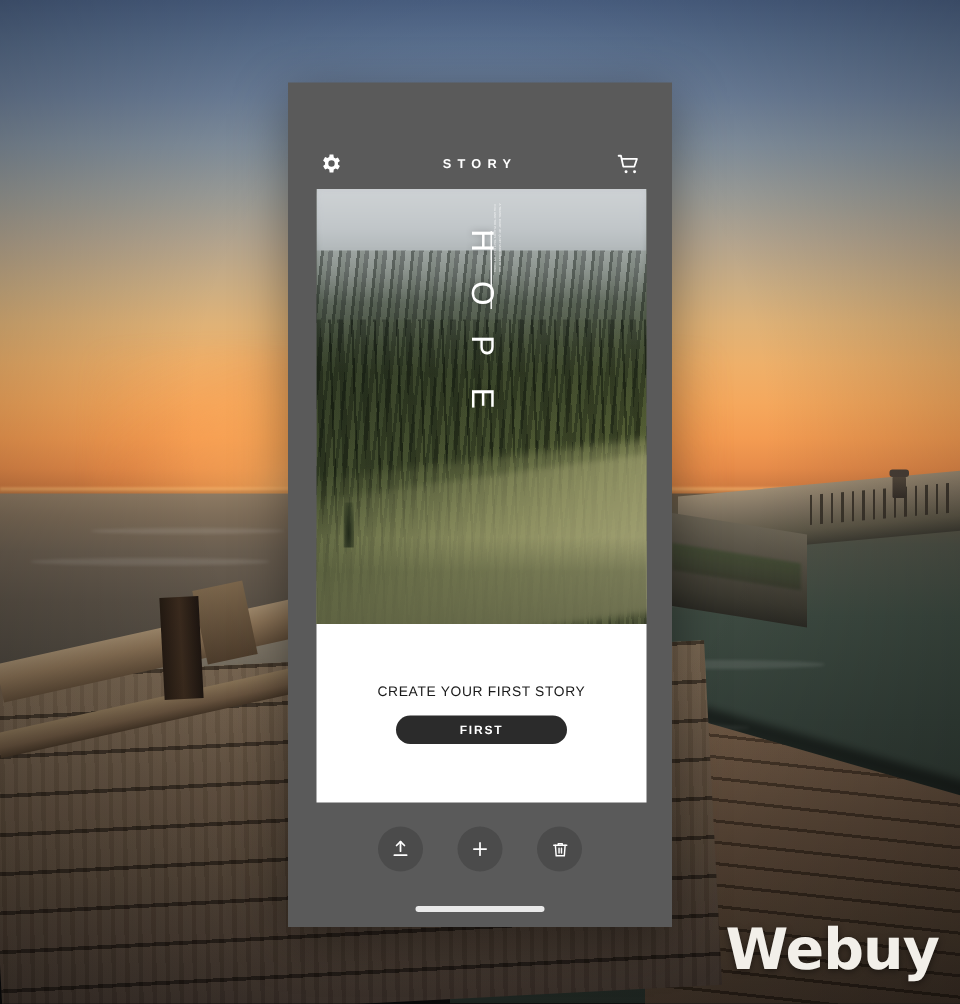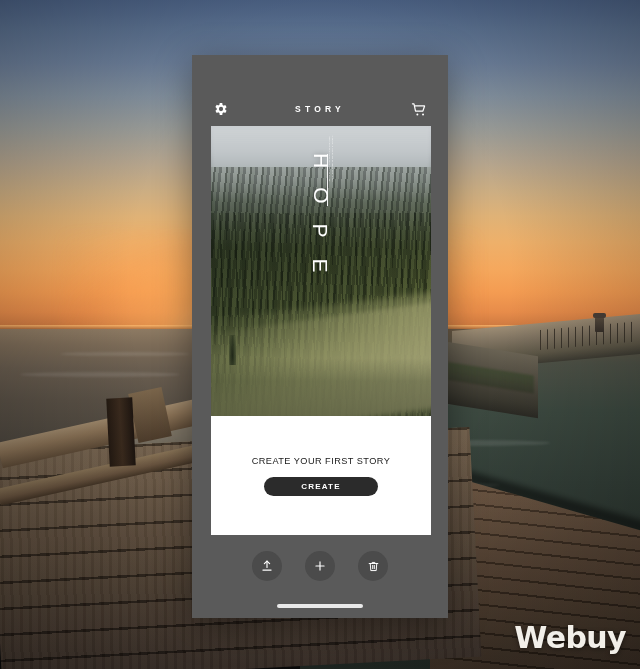--- a/index.html
+++ b/index.html
@@ -356,21 +356,21 @@
     position: absolute; left: 50%; top: 549px;
     transform: translateX(-50%);
     width: 86px; height: 4px; border-radius: 2px;
     background: #e9e9e9;
   }
 
   
   .watermark {
     position: absolute; right: 14px; bottom: 14px;
     color: #f2efe9;
-    font-size: 30px;
+    font-size: 38px;
     font-weight: 700;
     letter-spacing: -0.6px;
     font-family: "DejaVu Sans", sans-serif;
     text-shadow: 0 1px 5px rgba(0,0,0,0.45);
     user-select: none;
   }
 </style>
 </head>
 <body>
 
@@ -454,21 +454,21 @@
         <div class="hope-letter">O</div>
         <div class="hope-letter">P</div>
         <div class="hope-letter">E</div>
       </div>
       <div class="hope-rule"></div>
       <div class="hope-microtext">A TRAVEL DIARY OF QUIET MORNINGS IN THE FOG AND THE PLACES THAT KEEP US GOING</div>
     </div>
 
     <div class="cta-card">
       <div class="cta-title">CREATE YOUR FIRST STORY</div>
-      <button class="cta-button">CREATE</button>
+      <button class="cta-button">FIRST</button>
     </div>
 
     <div class="toolbar">
       <button class="tool-btn">
         <span>
           <svg width="14" height="14" viewBox="0 0 24 24" fill="none" stroke="#ffffff" stroke-width="2" stroke-linecap="round" stroke-linejoin="round">
             <path d="M12 3.5v11"></path>
             <path d="M7.5 8L12 3.5 16.5 8"></path>
             <path d="M5 19h14"></path>
           </svg>

